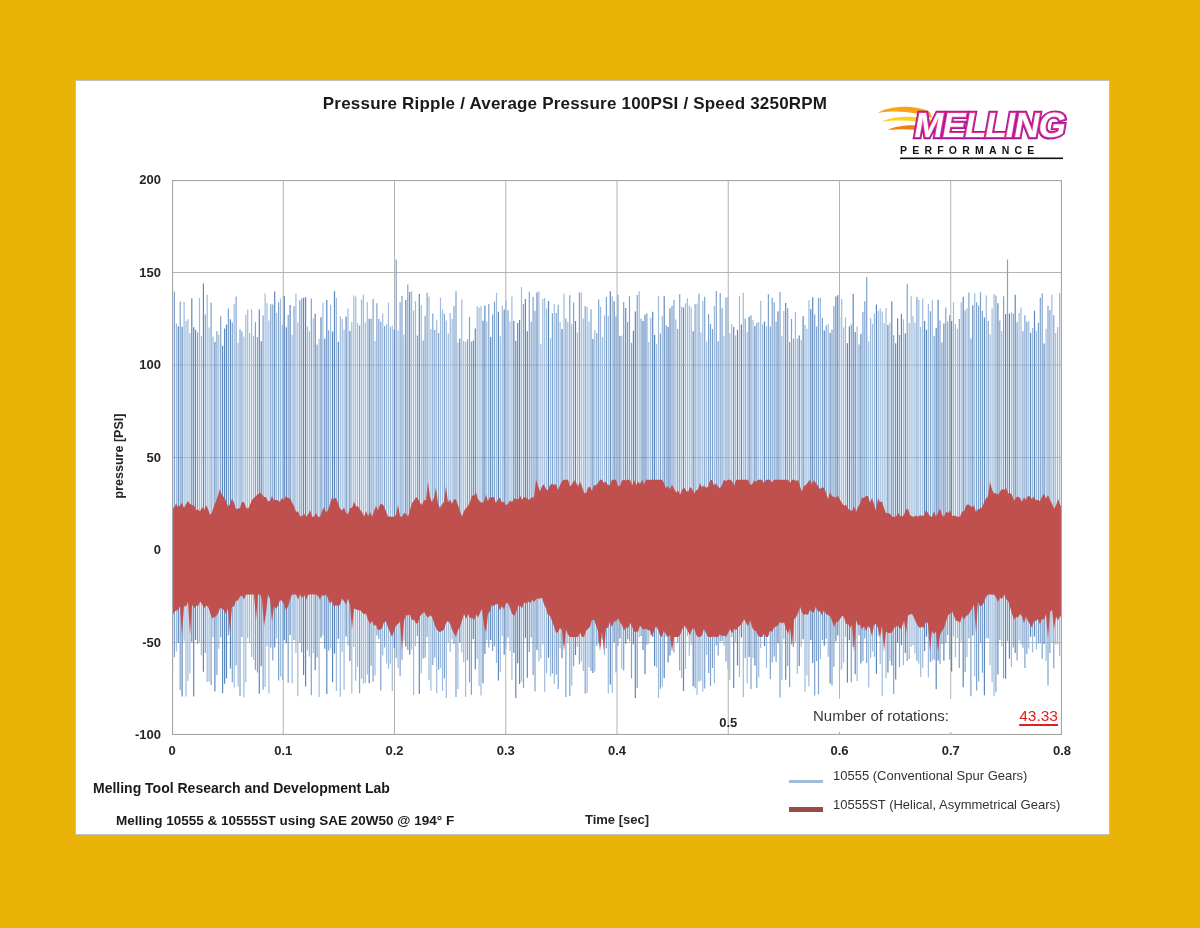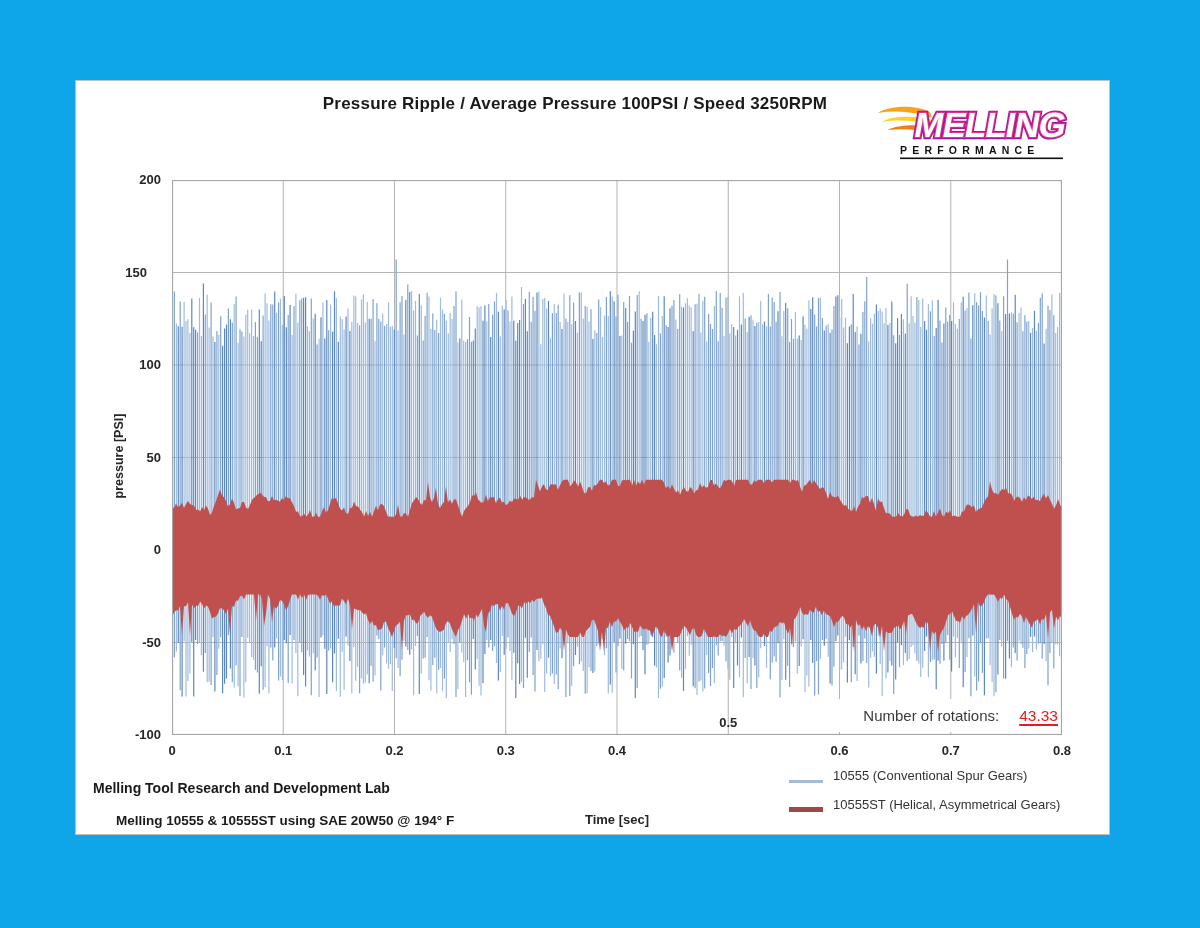--- a/index.html
+++ b/index.html
@@ -1,19 +1,19 @@
 <!DOCTYPE html>
 <html><head>
 <meta charset="utf-8">
 <style>
   * { margin:0; padding:0; box-sizing:border-box; }
   html,body { background:#ffffff; }
   body { font-family:"Liberation Sans", sans-serif; }
   #page {
-    position:relative; width:1200px; height:928px; background:#0ea5e9; overflow:hidden;
+    position:relative; width:1200px; height:928px; background:#eab308; overflow:hidden;
   }
   .outer-box {
     position:absolute; left:75px; top:80px; width:1035px; height:755px;
     border:1px solid #bfbfbf; background:#ffffff;
   }
   .chart-title {
     position:absolute; left:225px; top:94px; width:700px; text-align:center;
     font-size:17px; font-weight:bold; color:#1a1a1a; letter-spacing:0.2px;
   }
   .logo { position:absolute; left:876px; top:96px; width:192px; height:66px; }
@@ -25,21 +25,21 @@
     position:absolute; left:59px; top:449px; width:120px; text-align:center;
     font-size:12.5px; font-weight:bold; color:#262626;
     transform:rotate(-90deg);
   }
   .x-axis-title {
     position:absolute; left:557px; top:766px; width:120px; text-align:center;
     font-size:13px; font-weight:bold; color:#262626;margin-top:46px;
   }
   .rotations-box {
     position:absolute; left:813px; top:699px; width:245px; height:33px;
-    background:#ffffff; display:flex; align-items:center; justify-content:flex-end;
+    background:#ffffff; display:flex; align-items:center; justify-content:space-between;
   }
   .rotations-label { font-size:15px; color:#3a3a3a; }
   .rotations-value {
     font-size:15.5px; font-weight:normal; color:#e02020; margin-left:20px;
     text-decoration:underline; text-underline-offset:3px; text-decoration-thickness:2px;
   }
   .legend-row { position:absolute; display:flex; align-items:flex-end; }
   .legend-row-1 { left:789px; top:768px; }
   .legend-row-2 { left:789px; top:797px; }
   .legend-swatch { display:inline-block; width:34px; margin-right:10px; }
@@ -92,21 +92,21 @@
       <line x1="0" y1="462.5" x2="890" y2="462.5" stroke="#b3b3b3" stroke-width="1"></line>
       <path d="M0.5,140.8L0.5,493.6M4.4,143.6L4.4,471.4M12.1,121.9L12.1,461.0M14,141.0L14,516.5M15.9,139.2L15.9,501.0M17.9,152.9L17.9,493.6M27.5,118.1L27.5,461.9M29.4,155.9L29.4,475.2M35.2,114.8L35.2,502.1M37.1,147.6L37.1,501.7M41,156.6L41,457.0M46.8,154.8L46.8,468.8M62.2,123.9L62.2,507.5M66.1,162.7L66.1,506.4M71.9,156.6L71.9,517.5M73.8,134.7L73.8,502.2M75.7,129.8L75.7,457.9M77.6,152.9L77.6,463.3M79.6,129.6L79.6,476.9M81.5,156.0L81.5,479.7M93.1,113.4L93.1,507.0M95,123.2L95,466.3M96.9,140.4L96.9,513.4M104.6,132.8L104.6,458.5M108.5,118.4L108.5,496.5M110.4,145.1L110.4,500.1M120.1,154.9L120.1,503.4M123.9,113.6L123.9,473.0M125.8,142.5L125.8,516.2M135.5,146.6L135.5,470.5M137.4,151.2L137.4,476.5M141.3,138.5L141.3,473.3M147.1,158.8L147.1,516.9M150.9,122.6L150.9,455.3M158.6,124.8L158.6,468.6M164.4,117.9L164.4,511.0M168.3,136.6L168.3,516.7M170.2,139.1L170.2,471.8M172.1,149.6L172.1,509.8M176,128.4L176,465.5M179.8,142.1L179.8,513.5M181.8,115.4L181.8,467.1M183.7,116.5L183.7,500.7M185.6,143.1L185.6,486.7M189.5,119.5L189.5,498.6M191.4,114.4L191.4,503.7M193.3,142.4L193.3,502.8M195.3,122.1L195.3,494.6M203,161.0L203,495.6M210.7,133.6L210.7,475.4M214.6,144.1L214.6,483.4M216.5,122.5L216.5,488.8M218.4,146.7L218.4,484.1M220.3,145.7L220.3,510.9M226.1,150.5L226.1,488.0M231.9,154.4L231.9,460.8M239.6,111.1L239.6,469.6M241.6,130.5L241.6,514.9M243.5,121.1L243.5,466.0M249.3,125.2L249.3,493.5M257,116.6L257,500.3M258.9,149.0L258.9,510.8M264.7,139.8L264.7,513.3M268.5,117.8L268.5,488.0M270.5,129.6L270.5,511.0M274.3,140.6L274.3,518.0M276.3,153.4L276.3,461.9M278.2,133.0L278.2,472.1M280.1,138.9L280.1,459.3M285.9,162.5L285.9,509.0M289.8,119.4L289.8,472.5M291.7,160.8L291.7,481.9M293.6,162.0L293.6,517.0M305.2,126.2L305.2,479.1M307.1,127.4L307.1,505.7M309,126.0L309,515.6M314.8,141.6L314.8,460.2M324.5,112.7L324.5,483.1M328.3,156.3L328.3,492.0M330.3,125.4L330.3,455.9M334.1,120.1L334.1,468.7M338,141.5L338,471.0M339.9,116.5L339.9,500.2M349.5,107.0L349.5,501.8M366.9,111.4L366.9,481.2M368.8,164.2L368.8,478.4M370.8,118.9L370.8,464.6M372.7,118.0L372.7,512.1M374.6,128.4L374.6,493.6M378.5,158.3L378.5,496.5M382.3,123.9L382.3,504.1M388.1,141.7L388.1,468.4M392,113.6L392,464.8M395.8,142.1L395.8,463.2M399.7,144.3L399.7,505.7M405.5,152.5L405.5,466.8M409.3,112.2L409.3,481.5M411.3,138.6L411.3,490.9M415.1,127.1L415.1,512.9M417,141.6L417,487.2M422.8,150.3L422.8,491.5M428.6,126.9L428.6,465.7M430.5,157.1L430.5,459.3M432.5,135.6L432.5,475.2M436.3,136.0L436.3,513.4M440.2,116.2L440.2,512.8M449.8,155.4L449.8,489.1M467.2,111.2L467.2,457.2M476.8,162.0L476.8,464.0M478.7,138.1L478.7,455.6M484.5,164.2L484.5,487.5M486.5,115.7L486.5,517.9M490.3,136.0L490.3,506.7M503.8,139.6L503.8,456.3M509.6,126.8L509.6,497.9M513.5,123.2L513.5,488.9M515.4,118.3L515.4,456.2M517.3,125.4L517.3,475.8M519.2,127.4L519.2,464.7M525,123.7L525,514.9M528.9,152.5L528.9,500.4M530.8,120.9L530.8,511.6M534.7,161.6L534.7,474.9M542.4,126.0L542.4,503.1M552,156.0L552,465.8M555.9,117.1L555.9,489.2M557.8,153.3L557.8,499.8M559.7,144.0L559.7,457.1M563.6,155.4L563.6,463.1M567.5,116.2L567.5,497.2M571.3,112.7L571.3,517.3M575.2,152.3L575.2,503.4M581,139.8L581,478.0M586.7,141.9L586.7,497.4M588.7,120.8L588.7,468.2M590.6,144.3L590.6,456.8M594.5,146.2L594.5,487.8M609.9,156.2L609.9,499.9M611.8,131.0L611.8,459.2M623.4,132.0L623.4,461.6M625.3,158.6L625.3,493.7M629.2,159.9L629.2,466.4M633,144.8L633,512.0M634.9,148.8L634.9,495.4M636.9,120.3L636.9,506.5M648.4,117.5L648.4,479.0M656.2,143.7L656.2,476.7M667.7,137.1L667.7,490.1M669.7,119.1L669.7,489.4M671.6,147.4L671.6,482.4M673.5,137.6L673.5,456.8M685.1,146.5L685.1,501.1M696.7,161.2L696.7,507.6M698.6,138.2L698.6,477.7M700.5,143.8L700.5,471.4M702.4,133.6L702.4,476.8M706.3,131.1L706.3,455.8M708.2,128.5L708.2,484.2M710.2,131.6L710.2,516.0M712.1,143.2L712.1,456.6M714,128.0L714,498.4M717.9,142.8L717.9,481.0M731.4,139.2L731.4,485.2M737.2,143.3L737.2,479.0M739.1,116.3L739.1,467.1M741,135.9L741,465.3M742.9,142.8L742.9,473.3M746.8,119.9L746.8,483.6M748.7,146.8L748.7,496.9M750.7,118.5L750.7,487.7M756.4,123.9L756.4,497.3M760.3,120.3L760.3,480.6M781.5,122.2L781.5,456.6M783.4,144.1L783.4,477.2M785.4,148.8L785.4,457.9M789.2,122.2L789.2,461.8M795,128.1L795,477.1M802.7,113.2L802.7,496.6M814.3,115.5L814.3,458.4M818.1,154.6L818.1,485.3M820.1,128.4L820.1,501.9M822,114.0L822,516.3M829.7,150.9L829.7,466.6M839.4,132.2L839.4,487.0M847.1,133.0L847.1,460.7M849,127.5L849,464.3M856.7,141.1L856.7,468.4M860.6,148.0L860.6,472.2M864.4,150.8L864.4,469.6M874.1,148.7L874.1,481.1M879.9,114.4L879.9,462.7M883.7,153.0L883.7,464.2M885.6,147.1L885.6,464.6M887.6,113.0L887.6,476.3M889.5,116.5L889.5,459.0" stroke="#9fbcdd" stroke-width="1.2" fill="none"></path>
       <path d="M2.4,111.4L2.4,477.2M8.2,121.4L8.2,510.2M25.6,152.5L25.6,464.0M33.3,134.5L33.3,473.1M39.1,122.6L39.1,504.9M44.9,151.0L44.9,495.1M48.7,136.2L48.7,457.3M56.4,128.6L56.4,455.3M60.3,142.6L60.3,502.2M64.1,116.4L64.1,485.5M68,149.2L68,516.0M69.9,151.5L69.9,457.1M83.4,141.9L83.4,489.8M85.4,157.0L85.4,492.6M91.1,135.5L91.1,509.8M98.8,124.2L98.8,467.6M100.8,124.5L100.8,480.6M106.6,122.4L106.6,500.6M116.2,135.0L116.2,502.9M122,126.2L122,460.0M127.8,120.3L127.8,462.5M129.7,118.5L129.7,472.2M139.3,118.5L139.3,515.2M145.1,164.4L145.1,477.5M156.7,150.3L156.7,470.5M187.6,145.5L187.6,513.3M199.1,138.8L199.1,485.8M201.1,119.1L201.1,501.7M204.9,123.3L204.9,455.5M206.8,139.0L206.8,459.1M208.8,141.6L208.8,510.5M212.6,146.1L212.6,467.4M224.2,79.5L224.2,478.2M228.1,122.3L228.1,496.2M230,116.1L230,479.8M235.8,104.5L235.8,469.9M245.4,155.4L245.4,456.1M251.2,160.4L251.2,478.6M253.1,135.8L253.1,477.7M255.1,112.7L255.1,456.9M260.8,133.6L260.8,485.0M262.8,150.0L262.8,477.7M266.6,153.0L266.6,489.8M272.4,133.7L272.4,498.4M282,126.1L282,464.1M284,111.3L284,516.9M295.5,159.3L295.5,480.3M297.5,137.1L297.5,502.2M299.4,161.8L299.4,514.8M316.8,124.0L316.8,467.5M320.6,134.5L320.6,470.9M322.5,121.4L322.5,466.3M336,130.3L336,457.4M351.5,123.9L351.5,508.0M357.3,111.7L357.3,472.1M359.2,141.8L359.2,457.5M361.1,117.0L361.1,494.9M363,130.7L363,511.6M380.4,133.2L380.4,493.6M384.3,133.0L384.3,494.4M386.2,124.8L386.2,509.0M393.9,138.6L393.9,517.1M397.8,115.3L397.8,515.9M401.6,122.4L401.6,486.3M407.4,112.4L407.4,484.2M413.2,126.1L413.2,513.7M419,129.3L419,491.1M424.8,152.9L424.8,466.0M426.7,119.4L426.7,463.5M434.4,116.9L434.4,468.2M444,136.4L444,492.4M446,114.8L446,466.1M451.7,122.1L451.7,490.6M455.6,141.9L455.6,459.1M457.5,116.1L457.5,461.2M459.5,162.7L459.5,498.4M465.2,114.9L465.2,508.0M469.1,138.8L469.1,456.0M474.9,133.3L474.9,464.8M488.4,153.4L488.4,508.7M494.2,145.3L494.2,456.7M500,125.8L500,458.2M501.9,120.1L501.9,472.4M505.7,149.1L505.7,463.1M507.7,114.3L507.7,490.6M523.1,124.3L523.1,508.3M527,113.8L527,501.6M532.7,116.8L532.7,508.4M536.6,134.0L536.6,493.1M538.5,144.0L538.5,506.0M540.5,149.1L540.5,488.1M544.3,111.1L544.3,465.3M546.2,161.3L546.2,475.5M548.2,113.1L548.2,461.5M550.1,127.7L550.1,461.0M554,117.6L554,481.6M573.2,138.4L573.2,478.0M579,135.3L579,508.9M584.8,142.8L584.8,507.9M596.4,114.1L596.4,455.2M598.3,146.5L598.3,499.2M600.2,117.4L600.2,482.4M602.2,122.0L602.2,476.6M604.1,141.8L604.1,482.1M608,112.1L608,517.4M615.7,128.3L615.7,486.0M617.6,162.1L617.6,507.1M619.5,138.9L619.5,464.1M621.5,158.8L621.5,467.0M642.7,134.5L642.7,515.4M644.6,146.5L644.6,481.2M646.5,118.1L646.5,514.4M650.4,138.0L650.4,459.9M654.2,145.4L654.2,458.8M660,149.4L660,505.5M661.9,125.9L661.9,486.8M679.3,144.4L679.3,502.3M687,164.4L687,455.4M690.9,132.1L690.9,481.0M692.8,121.2L692.8,458.4M694.7,96.9L694.7,483.2M721.7,155.3L721.7,514.0M727.5,155.1L727.5,487.3M735.2,103.7L735.2,480.9M744.9,117.0L744.9,480.7M758.4,131.2L758.4,482.1M762.2,156.1L762.2,479.4M768,140.5L768,483.7M769.9,162.5L769.9,463.9M773.8,127.6L773.8,462.8M775.7,141.5L775.7,455.1M777.7,135.0L777.7,479.7M787.3,139.0L787.3,487.9M793.1,130.5L793.1,491.9M796.9,112.5L796.9,458.3M798.9,158.5L798.9,516.3M804.6,122.2L804.6,510.4M806.6,125.5L806.6,501.6M808.5,112.3L808.5,463.2M810.4,131.1L810.4,492.8M816.2,141.1L816.2,458.3M823.9,115.6L823.9,512.3M827.8,140.6L827.8,460.0M831.6,116.3L831.6,498.5M835.5,79.5L835.5,461.1M841.3,133.5L841.3,467.5M845.1,142.2L845.1,480.6M850.9,151.2L850.9,467.7M852.9,135.2L852.9,488.0M854.8,141.7L854.8,473.9M866.4,142.8L866.4,463.5M868.3,117.8L868.3,463.2M870.2,113.3L870.2,478.8M876,125.7L876,505.6M877.9,129.9L877.9,473.1M881.8,135.3L881.8,488.4" stroke="#7fa3cf" stroke-width="1.2" fill="none"></path>
       <path d="M6.3,146.2L6.3,463.1M10.1,146.7L10.1,516.5M19.8,118.5L19.8,461.8M21.7,147.3L21.7,516.4M23.6,149.8L23.6,459.9M31.4,103.6L31.4,491.7M42.9,162.0L42.9,511.5M50.6,165.7L50.6,513.3M52.6,148.5L52.6,503.7M54.5,144.4L54.5,498.4M58.4,139.3L58.4,488.6M87.3,129.4L87.3,513.7M89.2,161.3L89.2,486.3M102.7,111.5L102.7,467.4M112.3,116.0L112.3,460.0M114.3,147.3L114.3,463.2M118.1,125.1L118.1,455.1M131.6,117.7L131.6,495.0M133.6,117.2L133.6,506.4M143.2,133.7L143.2,490.3M149,137.2L149,457.4M152.8,158.5L152.8,468.7M154.8,119.9L154.8,514.1M160.6,151.5L160.6,502.2M162.5,111.3L162.5,473.4M166.3,161.7L166.3,458.8M174.1,136.5L174.1,456.5M177.9,151.1L177.9,481.1M197.2,138.8L197.2,503.2M222.3,149.4L222.3,467.9M233.8,120.0L233.8,466.4M237.7,111.9L237.7,474.7M247.3,113.9L247.3,514.0M287.8,158.6L287.8,462.3M301.3,160.5L301.3,459.1M303.3,148.4L303.3,489.6M311,140.8L311,503.3M312.9,125.4L312.9,474.0M318.7,157.0L318.7,460.0M326.4,131.8L326.4,500.4M332.2,129.4L332.2,474.8M341.8,140.7L341.8,472.7M343.8,160.8L343.8,517.9M345.7,143.1L345.7,483.2M347.6,140.0L347.6,504.0M353.4,118.9L353.4,457.7M355.3,151.2L355.3,497.8M365,112.4L365,469.9M376.5,121.1L376.5,477.7M390,149.1L390,478.2M403.5,141.0L403.5,475.0M420.9,159.1L420.9,493.1M438.3,111.3L438.3,504.4M442.1,121.2L442.1,461.9M447.9,156.1L447.9,458.5M453.7,128.1L453.7,463.8M461.4,150.8L461.4,464.2M463.3,131.4L463.3,518.0M471,140.9L471,469.9M473,134.8L473,494.2M480.7,131.7L480.7,457.0M482.6,155.1L482.6,485.7M492.2,116.2L492.2,498.1M496.1,147.0L496.1,482.4M498,128.2L498,475.6M511.5,127.4L511.5,511.1M521.2,151.2L521.2,506.3M561.7,147.1L561.7,508.0M565.5,149.7L565.5,485.5M569.4,144.6L569.4,457.6M577.1,136.7L577.1,477.0M582.9,146.1L582.9,485.5M592.5,141.5L592.5,466.0M606,131.3L606,463.3M613.7,123.1L613.7,499.8M627.2,155.4L627.2,486.1M631.1,136.3L631.1,459.3M638.8,129.1L638.8,459.9M640.7,117.3L640.7,483.0M652.3,150.5L652.3,465.7M658.1,152.8L658.1,503.6M663.9,116.4L663.9,461.2M665.8,115.3L665.8,455.4M675.4,163.2L675.4,502.4M677.4,146.6L677.4,460.2M681.2,114.0L681.2,466.8M683.2,152.1L683.2,494.2M688.9,153.7L688.9,483.4M704.4,124.5L704.4,493.7M715.9,145.1L715.9,492.4M719.8,121.4L719.8,485.4M723.7,163.2L723.7,499.5M725.6,138.3L725.6,462.3M729.4,134.0L729.4,465.3M733.3,153.6L733.3,472.9M752.6,140.9L752.6,471.0M754.5,149.8L754.5,456.5M764.2,148.0L764.2,509.2M766.1,119.8L766.1,480.4M771.9,143.4L771.9,480.7M779.6,141.0L779.6,491.5M791.2,116.8L791.2,507.3M800.8,125.3L800.8,455.5M812.4,137.4L812.4,515.2M825.9,123.3L825.9,494.4M833.6,133.9L833.6,498.7M837.4,133.6L837.4,478.4M843.2,114.7L843.2,473.0M858.6,152.8L858.6,456.7M862.5,130.8L862.5,456.6M872.1,163.6L872.1,464.0" stroke="#5d88bd" stroke-width="1.2" fill="none"></path>
       <path d="M0,324.0L2,328.8L4,323.2L6,327.3L8,325.5L10,322.8L12,328.0L14,324.0L16,320.9L18,324.1L20,325.1L22,325.4L24,329.9L26,329.4L28,331.6L30,327.0L32,330.4L34,325.4L36,328.8L38,335.0L40,332.4L42,325.9L44,321.2L46,315.6L48,309.2L50,315.4L52,317.2L54,321.3L56,326.6L58,324.2L60,318.5L62,322.7L64,329.2L66,328.5L68,327.9L70,322.1L72,322.0L74,327.4L76,328.9L78,324.7L80,319.8L82,318.0L84,315.8L86,314.3L88,312.6L90,314.6L92,317.0L94,317.1L96,321.4L98,320.8L100,315.9L102,320.4L104,319.8L106,320.4L108,321.7L110,318.1L112,320.0L114,315.9L116,318.3L118,318.2L120,322.6L122,326.0L124,331.8L126,331.5L128,336.3L130,336.2L132,333.6L134,336.7L136,334.8L138,330.0L140,336.6L142,336.7L144,332.7L146,336.7L148,336.7L150,331.5L152,327.0L154,332.8L156,330.2L158,324.1L160,317.4L162,319.3L164,317.8L166,323.2L168,328.6L170,330.6L172,327.5L174,332.9L176,333.9L178,327.8L180,328.0L182,321.4L184,326.3L186,326.3L188,329.7L190,332.0L192,336.7L194,331.0L196,336.1L198,331.8L200,336.7L202,331.2L204,325.8L206,330.3L208,324.5L210,324.1L212,326.1L214,331.6L216,336.7L218,336.6L220,336.7L222,336.7L224,334.7L226,324.8L228,336.2L230,336.7L232,332.9L234,333.7L236,336.7L238,330.0L240,323.1L242,320.4L244,317.1L246,318.9L248,322.9L250,325.0L252,320.0L254,320.6L256,301.8L258,317.2L260,322.3L262,317.8L264,307.7L266,323.7L268,328.3L270,324.2L272,322.0L274,306.2L276,322.4L278,319.4L280,323.7L282,319.3L284,319.6L286,325.2L288,331.6L290,336.7L292,330.7L294,328.2L296,326.1L298,321.9L300,315.4L302,315.7L304,312.3L306,319.2L308,321.6L310,322.9L312,321.3L314,314.8L316,321.2L318,317.0L320,317.4L322,317.0L324,323.2L326,319.1L328,317.7L330,322.5L332,321.7L334,325.2L336,323.7L338,320.6L340,321.9L342,318.4L344,318.9L346,319.8L348,315.5L350,319.8L352,316.9L354,317.5L356,319.4L358,319.5L360,317.0L362,317.8L364,299.7L366,305.5L368,311.5L370,306.3L372,304.2L374,309.2L376,310.2L378,305.0L380,304.1L382,304.7L384,304.2L386,310.1L388,305.3L390,301.3L392,299.7L394,299.7L396,299.7L398,306.5L400,304.2L402,300.3L404,302.4L406,306.6L408,301.6L410,306.6L412,312.8L414,313.6L416,307.6L418,306.7L420,310.9L422,305.1L424,305.4L426,303.1L428,299.7L430,299.7L432,302.9L434,301.6L436,305.4L438,304.4L440,299.7L442,299.7L444,299.7L446,306.1L448,305.8L450,300.6L452,299.7L454,300.4L456,299.7L458,299.7L460,305.5L462,299.7L464,305.6L466,301.6L468,304.1L470,299.7L472,304.6L474,299.7L476,299.7L478,299.7L480,299.7L482,299.7L484,299.8L486,299.7L488,299.7L490,299.7L492,302.7L494,308.2L496,305.9L498,309.3L500,304.5L502,308.8L504,312.6L506,310.4L508,314.7L510,310.0L512,307.2L514,310.7L516,312.0L518,307.0L520,308.8L522,313.6L524,310.6L526,309.6L528,302.9L530,307.6L532,305.3L534,307.7L536,307.1L538,300.5L540,299.7L542,305.4L544,303.4L546,306.5L548,308.4L550,304.7L552,299.7L554,301.1L556,299.7L558,299.7L560,300.9L562,306.0L564,299.9L566,299.7L568,299.7L570,299.7L572,299.7L574,299.7L576,299.7L578,304.3L580,304.8L582,300.3L584,302.0L586,299.7L588,299.7L590,299.7L592,303.2L594,299.7L596,299.7L598,299.7L600,302.4L602,299.7L604,299.7L606,299.7L608,299.7L610,299.7L612,299.7L614,299.7L616,299.7L618,303.0L620,299.7L622,299.7L624,300.9L626,299.7L628,306.5L630,311.8L632,305.7L634,305.1L636,302.3L638,299.7L640,304.2L642,299.9L644,303.2L646,305.9L648,309.3L650,307.2L652,308.0L654,312.5L656,318.9L658,312.0L660,316.3L662,317.1L664,317.5L666,315.6L668,319.7L670,323.0L672,325.8L674,324.7L676,328.7L678,330.0L680,331.3L682,326.2L684,331.9L686,326.7L688,323.9L690,317.2L692,317.9L694,315.9L696,316.0L698,322.8L700,318.1L702,324.0L704,330.8L706,318.3L708,322.1L710,321.5L712,328.2L714,333.3L716,333.1L718,333.8L720,336.7L722,336.7L724,336.7L726,333.0L728,335.7L730,336.7L732,334.7L734,329.6L736,329.1L738,335.0L740,336.6L742,336.7L744,335.4L746,336.7L748,335.1L750,335.9L752,335.6L754,330.2L756,332.8L758,336.5L760,336.7L762,331.0L764,336.7L766,332.6L768,328.6L770,335.0L772,336.7L774,331.8L776,333.2L778,330.3L780,336.3L782,335.4L784,336.3L786,336.7L788,336.7L790,331.5L792,331.5L794,325.7L796,324.2L798,325.5L800,327.3L802,325.5L804,332.1L806,329.3L808,328.4L810,327.6L812,322.4L814,318.5L816,316.6L818,301.6L820,309.6L822,313.6L824,313.0L826,314.9L828,311.5L830,308.9L832,310.0L834,307.8L836,313.4L838,313.1L840,314.9L842,320.7L844,317.4L846,316.5L848,318.1L850,321.7L852,317.3L854,320.1L856,315.4L858,316.8L860,319.0L862,316.6L864,320.6L866,319.8L868,321.3L870,316.7L872,313.8L874,318.6L876,315.1L878,319.8L880,323.8L882,328.7L884,325.2L886,319.0L888,324.6L890,328.8L890,440.3L888,435.4L886,440.4L884,436.5L882,449.0L880,429.7L878,432.2L876,458.6L874,434.2L872,439.7L870,438.7L868,444.4L866,439.3L864,440.8L862,441.0L860,447.8L858,444.5L856,440.9L854,436.8L852,443.2L850,436.4L848,433.8L846,437.8L844,436.8L842,439.8L840,433.6L838,427.1L836,420.4L834,418.9L832,414.4L830,418.9L828,417.8L826,422.0L824,417.5L822,414.4L820,414.7L818,414.4L816,414.4L814,417.1L812,422.6L810,425.5L808,426.4L806,421.4L804,453.5L802,424.6L800,428.6L798,432.3L796,435.1L794,436.0L792,439.6L790,436.3L788,443.1L786,440.7L784,441.1L782,435.9L780,431.2L778,433.8L776,435.3L774,441.7L772,447.7L770,451.1L768,455.0L766,471.8L764,451.6L762,454.3L760,450.7L758,471.8L756,443.5L754,441.2L752,448.0L750,446.4L748,448.0L746,446.2L744,442.4L742,437.8L740,433.8L738,434.5L736,435.6L734,454.1L732,440.8L730,446.8L728,449.2L726,445.2L724,446.7L722,447.9L720,452.5L718,453.0L716,453.0L714,451.2L712,471.8L710,446.1L708,457.9L706,448.0L704,443.8L702,444.9L700,456.6L698,447.9L696,446.2L694,451.2L692,446.3L690,449.4L688,444.5L686,445.4L684,440.0L682,471.8L680,444.6L678,448.1L676,443.8L674,444.1L672,437.3L670,435.8L668,438.9L666,441.7L664,442.2L662,447.3L660,440.4L658,436.2L656,435.1L654,434.1L652,430.3L650,435.5L648,431.0L646,432.1L644,426.4L642,432.6L640,431.9L638,429.5L636,435.0L634,434.1L632,435.0L630,432.4L628,426.8L626,432.9L624,437.2L622,439.4L620,466.9L618,447.8L616,453.8L614,448.9L612,442.2L610,443.5L608,441.7L606,445.4L604,446.4L602,447.6L600,452.0L598,450.5L596,456.9L594,456.9L592,453.5L590,456.9L588,456.9L586,455.6L584,451.0L582,450.5L580,447.0L578,440.2L576,446.6L574,442.4L572,438.9L570,443.5L568,445.4L566,447.3L564,450.2L562,448.8L560,453.6L558,449.0L556,453.5L554,456.9L552,455.5L550,456.3L548,454.3L546,456.9L544,456.9L542,456.4L540,456.9L538,456.9L536,456.9L534,453.1L532,448.7L530,455.6L528,456.9L526,456.9L524,454.6L522,447.7L520,449.6L518,455.2L516,451.6L514,447.6L512,446.1L510,450.1L508,455.3L506,456.9L504,456.9L502,456.9L500,471.8L498,454.9L496,456.9L494,454.3L492,450.5L490,456.9L488,455.6L486,449.5L484,446.2L482,451.2L480,456.4L478,450.6L476,449.9L474,448.6L472,449.6L470,448.2L468,445.4L466,452.1L464,451.4L462,451.8L460,446.7L458,442.7L456,448.5L454,447.3L452,450.4L450,445.0L448,442.0L446,438.3L444,441.6L442,441.2L440,447.2L438,441.4L436,448.0L434,447.5L432,471.8L430,451.7L428,471.8L426,451.1L424,445.3L422,439.7L420,439.9L418,446.8L416,448.8L414,451.1L412,456.9L410,456.7L408,452.5L406,456.9L404,456.9L402,456.9L400,456.9L398,456.9L396,454.7L394,449.6L392,470.9L390,450.3L388,448.0L386,452.2L384,452.8L382,446.5L380,441.0L378,435.6L376,435.2L374,428.3L372,424.2L370,417.8L368,418.8L366,418.6L364,419.3L362,422.1L360,419.9L358,423.3L356,421.2L354,423.8L352,422.2L350,428.5L348,425.7L346,425.8L344,432.3L342,436.0L340,433.7L338,427.9L336,423.3L334,423.1L332,429.4L330,425.9L328,430.8L326,424.2L324,423.9L322,426.2L320,424.6L318,431.0L316,433.9L314,452.0L312,446.1L310,428.8L308,433.1L306,437.4L304,434.5L302,440.4L300,437.5L298,438.3L296,434.1L294,439.0L292,433.9L290,440.8L288,447.0L286,450.0L284,456.9L282,453.6L280,449.6L278,443.4L276,441.1L274,443.0L272,449.6L270,450.9L268,452.1L266,451.1L264,448.2L262,442.8L260,436.7L258,435.2L256,437.8L254,435.5L252,431.5L250,434.2L248,436.1L246,442.9L244,443.4L242,439.4L240,440.3L238,434.2L236,435.3L234,435.2L232,440.4L230,469.4L228,441.4L226,444.0L224,445.6L222,451.0L220,456.9L218,452.1L216,447.8L214,441.4L212,442.0L210,448.4L208,449.4L206,450.3L204,445.0L202,445.7L200,440.9L198,444.1L196,440.0L194,433.2L192,434.6L190,432.2L188,429.9L186,430.2L184,429.3L182,428.5L180,449.2L178,425.1L176,418.7L174,424.4L172,421.3L170,418.6L168,425.3L166,425.8L164,425.2L162,426.7L160,421.2L158,423.8L156,418.6L154,414.4L152,416.0L150,414.9L148,419.7L146,415.7L144,414.4L142,414.4L140,414.4L138,414.4L136,415.0L134,420.1L132,414.4L130,418.0L128,414.6L126,419.5L124,414.4L122,414.4L120,414.4L118,419.9L116,426.4L114,430.2L112,424.3L110,420.7L108,420.3L106,425.9L104,428.8L102,426.1L100,441.9L98,419.1L96,414.4L94,433.6L92,446.3L90,419.2L88,414.4L86,414.4L84,440.5L82,414.4L80,414.4L78,414.4L76,414.4L74,414.4L72,419.4L70,415.4L68,416.6L66,420.7L64,420.6L62,427.1L60,425.7L58,454.1L56,428.7L54,434.1L52,430.3L50,428.6L48,428.0L46,433.5L44,436.6L42,437.0L40,438.6L38,432.0L36,426.7L34,425.5L32,428.4L30,423.9L28,421.4L26,426.3L24,425.5L22,428.3L20,424.6L18,455.3L16,421.9L14,426.5L12,426.1L10,454.7L8,426.3L6,430.2L4,430.4L2,432.6L0,437.1Z" fill="#c0504d" stroke="none"></path>
       <rect x="0.5" y="0.5" width="889" height="554" fill="none" stroke="#a6a6a6" stroke-width="1.2"></rect>
     </svg>
 
   <div id="yticks">
       <div class="tick ytick" style="left: 115px; top: 172px;">200</div>
-      <div class="tick ytick" style="left: 101px; top: 264.5px;">150</div>
+      <div class="tick ytick" style="left: 115px; top: 264.5px;">150</div>
       <div class="tick ytick" style="left: 115px; top: 357px;">100</div>
       <div class="tick ytick" style="left: 115px; top: 449.5px;">50</div>
       <div class="tick ytick" style="left: 115px; top: 542px;">0</div>
       <div class="tick ytick" style="left: 115px; top: 634.5px;">-50</div>
       <div class="tick ytick" style="left: 115px; top: 727px;">-100</div>
     </div>
   <div id="xticks">
       <div class="tick xtick" style="left: 150px; top: 743px;">0</div>
       <div class="tick xtick" style="left: 261.25px; top: 743px;">0.1</div>
       <div class="tick xtick" style="left: 372.5px; top: 743px;">0.2</div>

